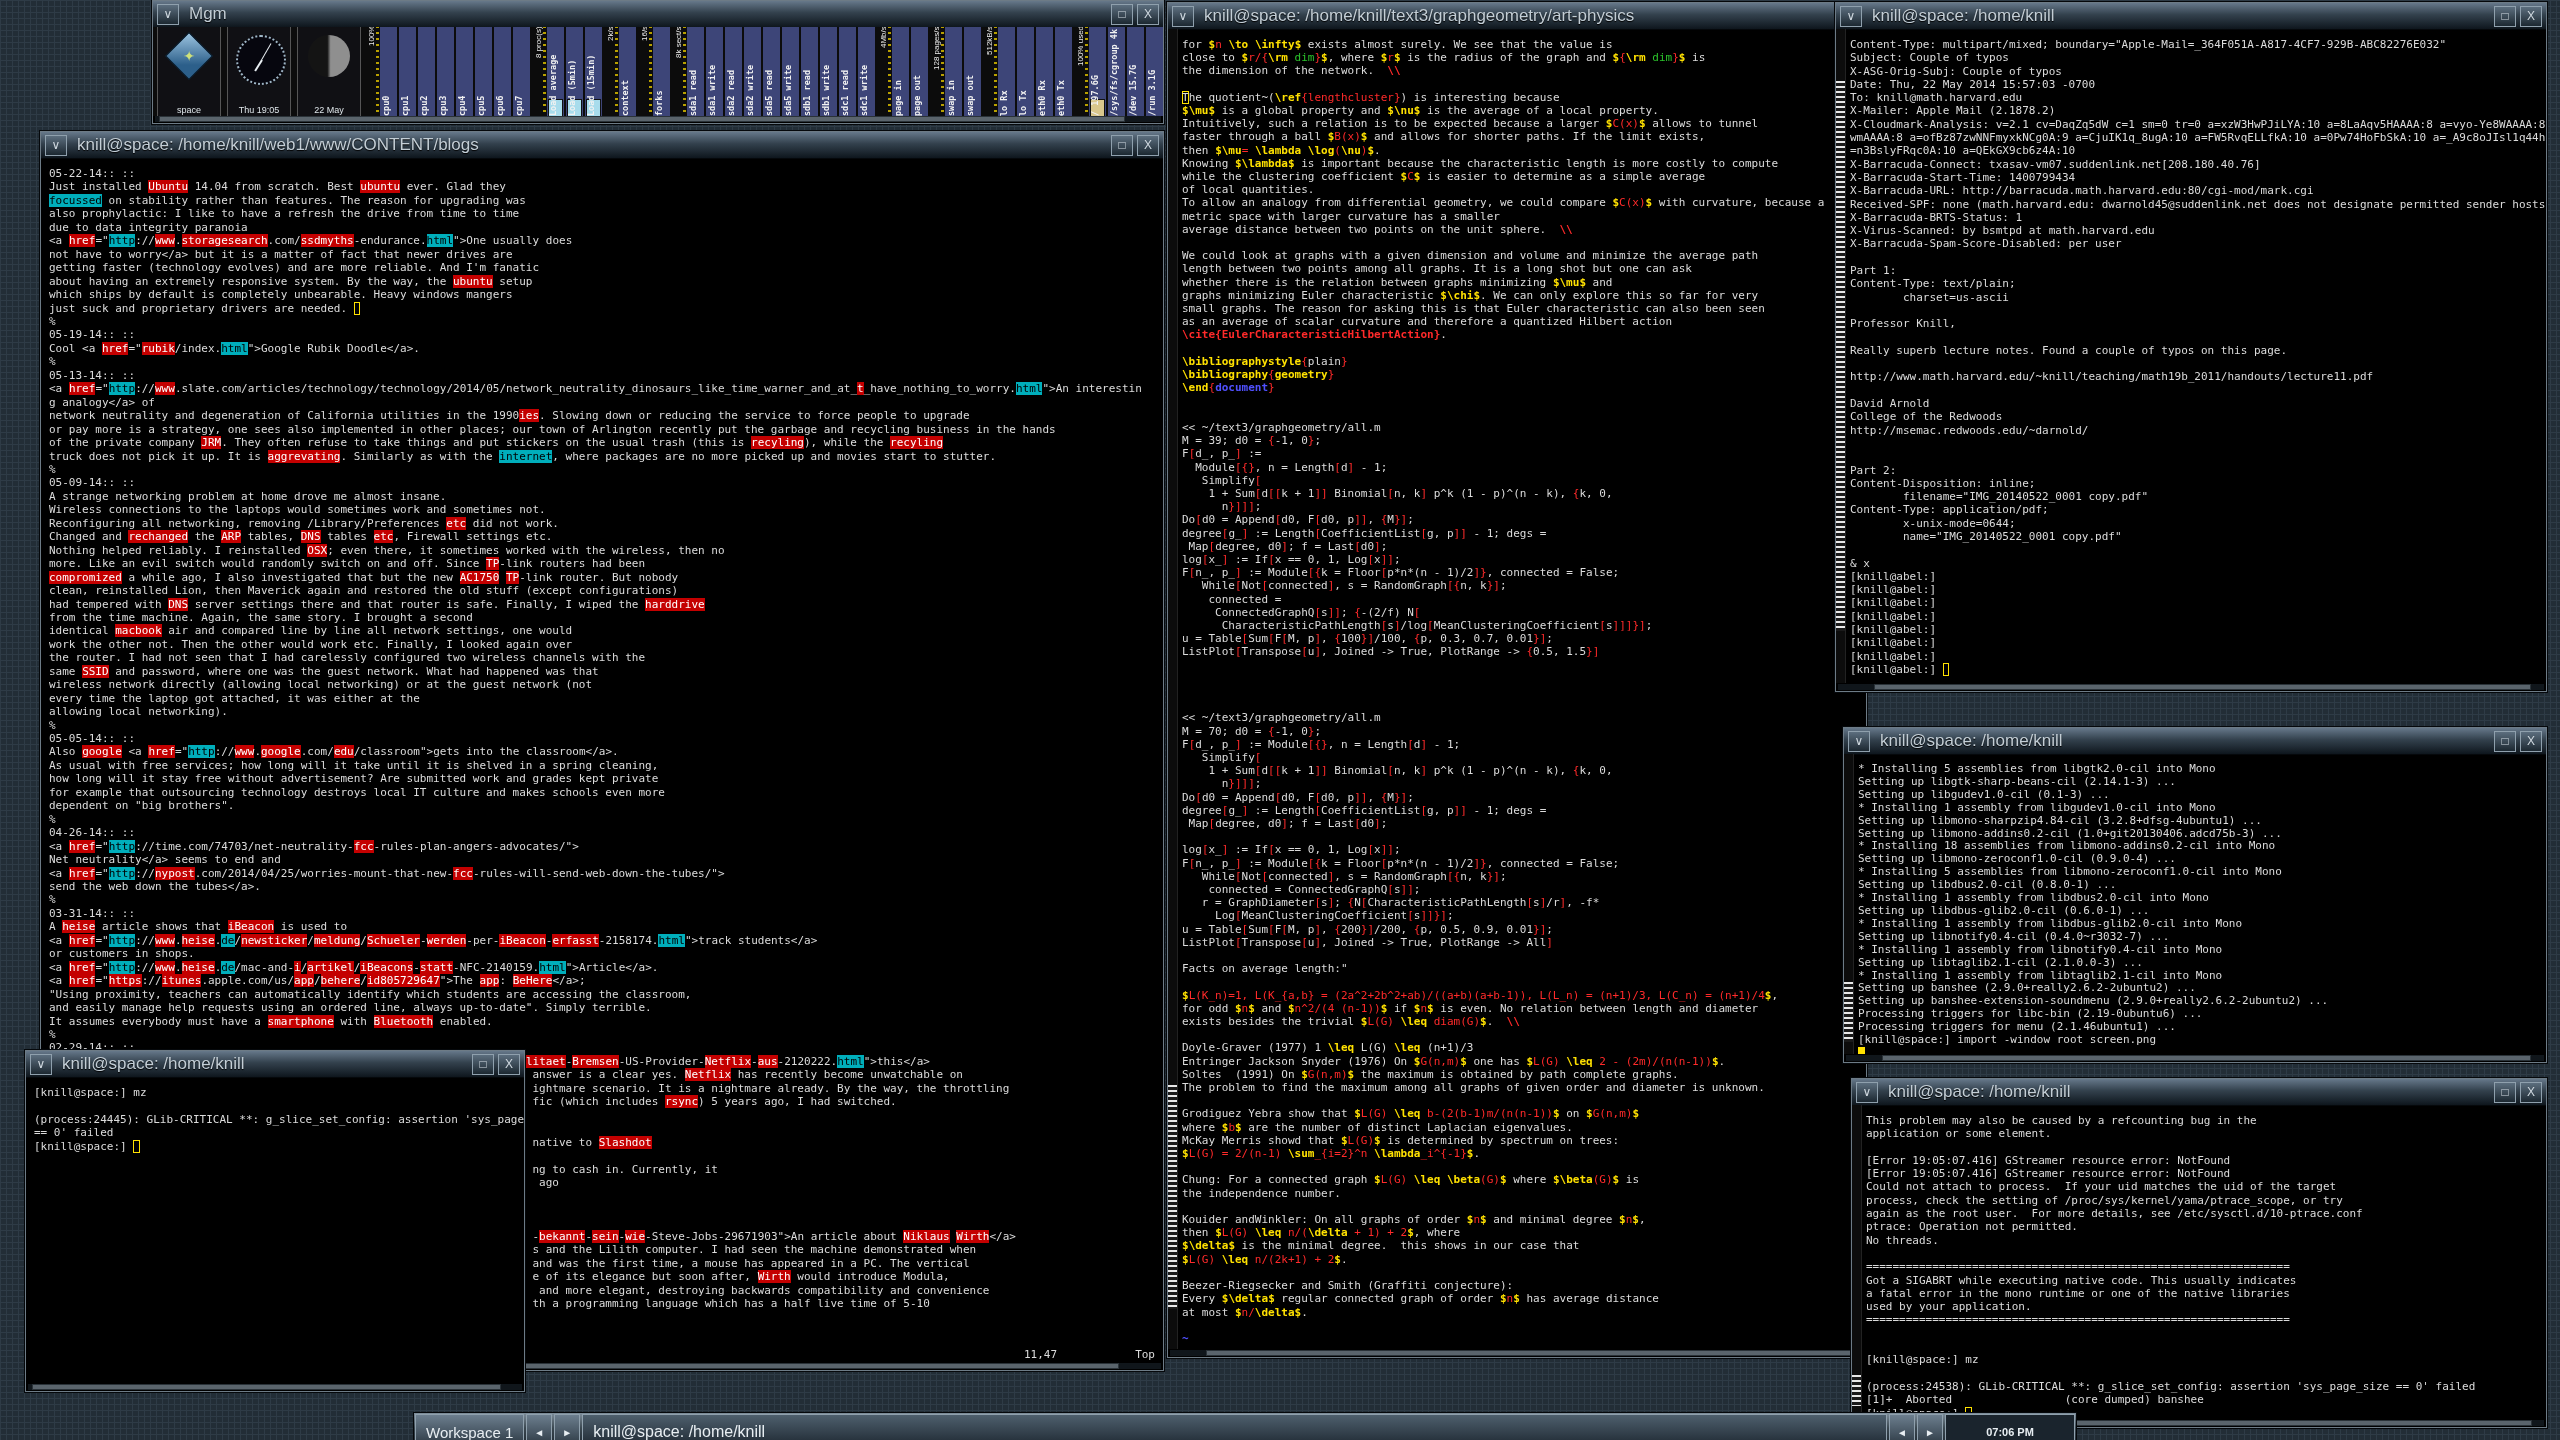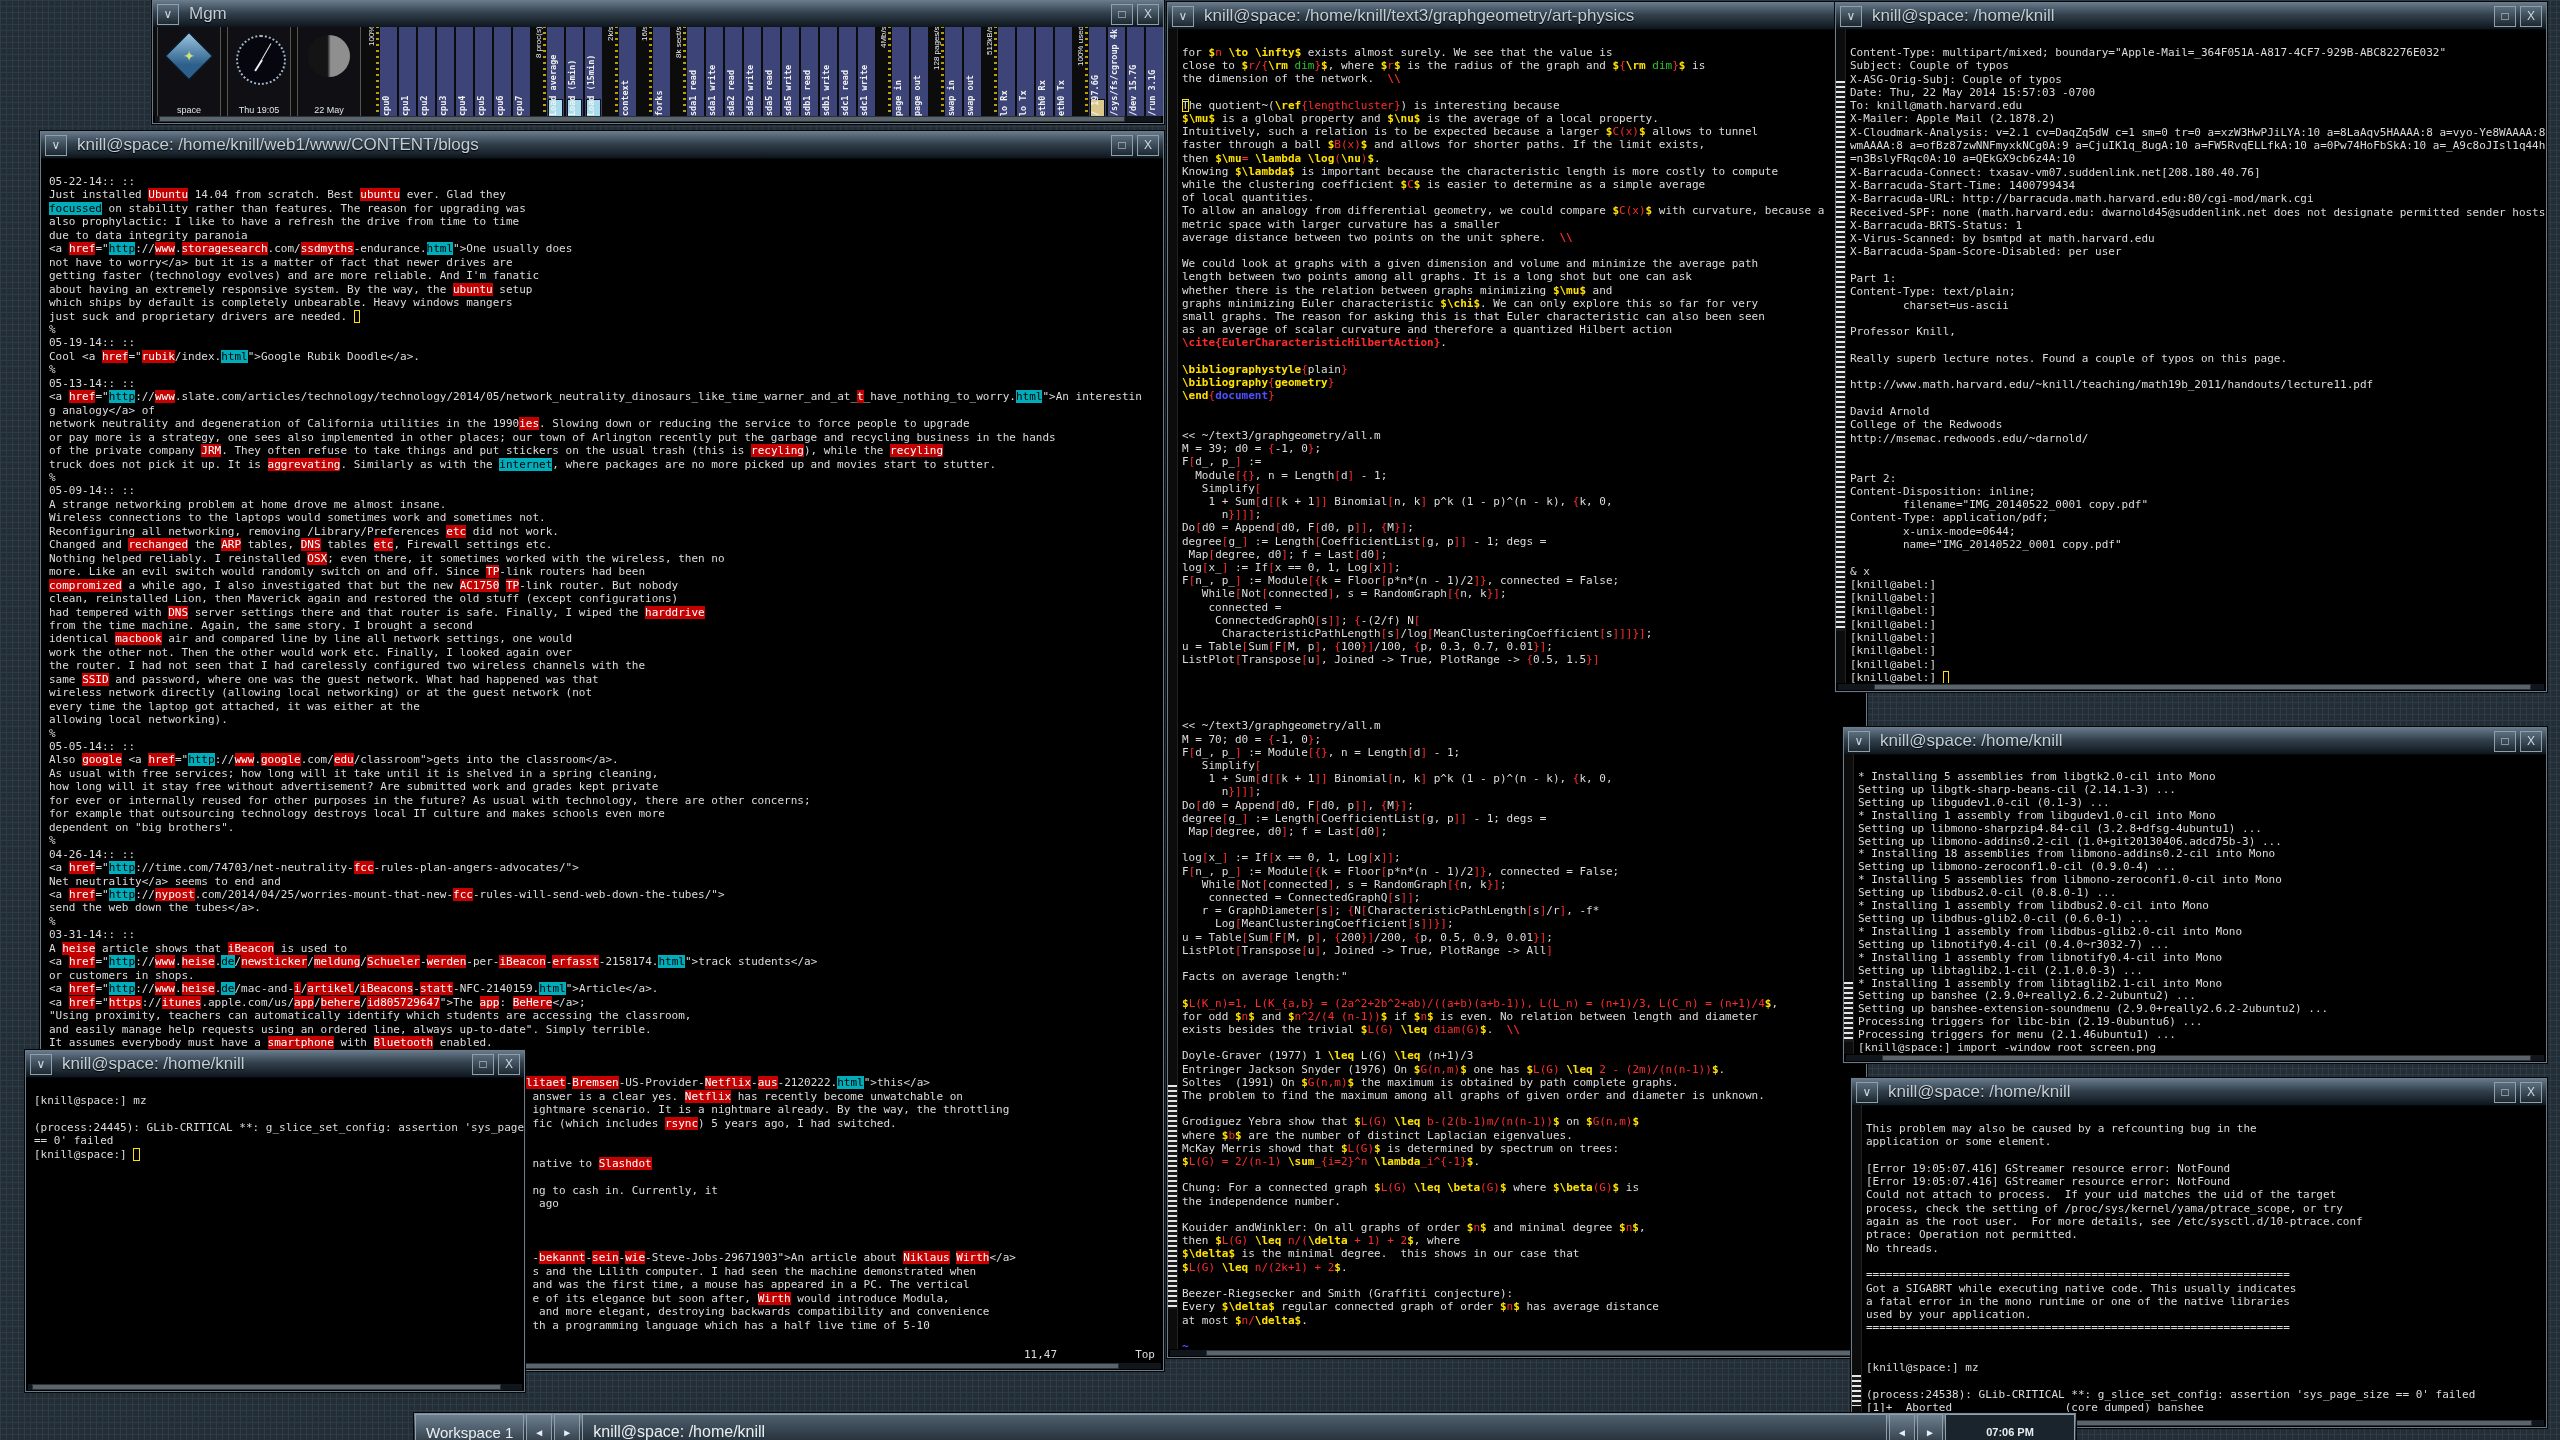--- a/index.html
+++ b/index.html
@@ -10,21 +10,21 @@
     background-size:6px 6px;
     font-family:"Liberation Sans",sans-serif;
   }
   .win{position:absolute;background:#000;border:1px solid #6d7b86;outline:1px solid #05080b;box-sizing:border-box}
   .tbar{height:26px;display:flex;align-items:center;gap:4px;padding:0 4px;
     background:linear-gradient(#66788a,#33414d 45%,#0e161d);border-bottom:1px solid #05080b}
   .ttitle{flex:1;color:#c3ced6;font-size:17px;white-space:nowrap;overflow:hidden;text-shadow:0 1px 1px #000;padding-left:6px}
   .tbtn{width:20px;height:19px;border:1px solid #8fa0ad;background:linear-gradient(#5c6e7e,#1c2831);
     color:#cfd8df;font-size:12px;line-height:18px;text-align:center;flex:0 0 auto}
   .tcontent{position:absolute;left:0;right:0;top:26px;bottom:8px;overflow:hidden;
-    font-family:"DejaVu Sans Mono",monospace;font-size:11px;color:#dcdcdc;padding:17px 2px 0 8px}
+    font-family:"DejaVu Sans Mono",monospace;font-size:11px;color:#dcdcdc;padding:9px 2px 0 8px}
   .pad-l .tcontent{padding-left:14px}
   .tl{white-space:pre}
   .hr{background:#c40000;color:#fff}
   .hc{background:#00aebb;color:#000}
   .y{color:#ffe100;font-weight:bold}
   .yb{color:#ffe100;font-weight:bold}
   .r{color:#ff2a2a}
   .rb{color:#ff2a2a;font-weight:bold}
   .g{color:#2bc42b;font-weight:normal}
   .b{color:#5050ff;font-weight:bold}
@@ -308,21 +308,20 @@
       <div class="tl">the router. I had not seen that I had carelessly configured two wireless channels with the</div>
       <div class="tl"><span>same </span><span class="hr">SSID</span><span> and password, where one was the guest network. What had happened was that</span></div>
       <div class="tl">wireless network directly (allowing local networking) or at the guest network (not</div>
       <div class="tl">every time the laptop got attached, it was either at the</div>
       <div class="tl">allowing local networking).</div>
       <div class="tl">%</div>
       <div class="tl">05-05-14:: ::</div>
       <div class="tl"><span>Also </span><span class="hr">google</span><span> &lt;a </span><span class="hr">href</span><span>="</span><span class="hc">http</span><span>://</span><span class="hr">www</span><span>.</span><span class="hr">google</span><span>.com/</span><span class="hr">edu</span><span>/classroom"&gt;gets into the classroom&lt;/a&gt;.</span></div>
       <div class="tl">As usual with free services; how long will it take until it is shelved in a spring cleaning,</div>
       <div class="tl">how long will it stay free without advertisement? Are submitted work and grades kept private</div>
-      <div class="tl">for ever or internally reused for other purposes in the future? As usual with technology, there are other concerns;</div>
       <div class="tl">for example that outsourcing technology destroys local IT culture and makes schools even more</div>
       <div class="tl">dependent on "big brothers".</div>
       <div class="tl">%</div>
       <div class="tl">04-26-14:: ::</div>
       <div class="tl"><span>&lt;a </span><span class="hr">href</span><span>="</span><span class="hc">http</span><span>://time.com/74703/net-neutrality-</span><span class="hr">fcc</span><span>-rules-plan-angers-advocates/"&gt;</span></div>
       <div class="tl">Net neutrality&lt;/a&gt; seems to end and</div>
       <div class="tl"><span>&lt;a </span><span class="hr">href</span><span>="</span><span class="hc">http</span><span>://</span><span class="hr">nypost</span><span>.com/2014/04/25/worries-mount-that-new-</span><span class="hr">fcc</span><span>-rules-will-send-web-down-the-tubes/"&gt;</span></div>
       <div class="tl">send the web down the tubes&lt;/a&gt;.</div>
       <div class="tl">%</div>
       <div class="tl">03-31-14:: ::</div>

